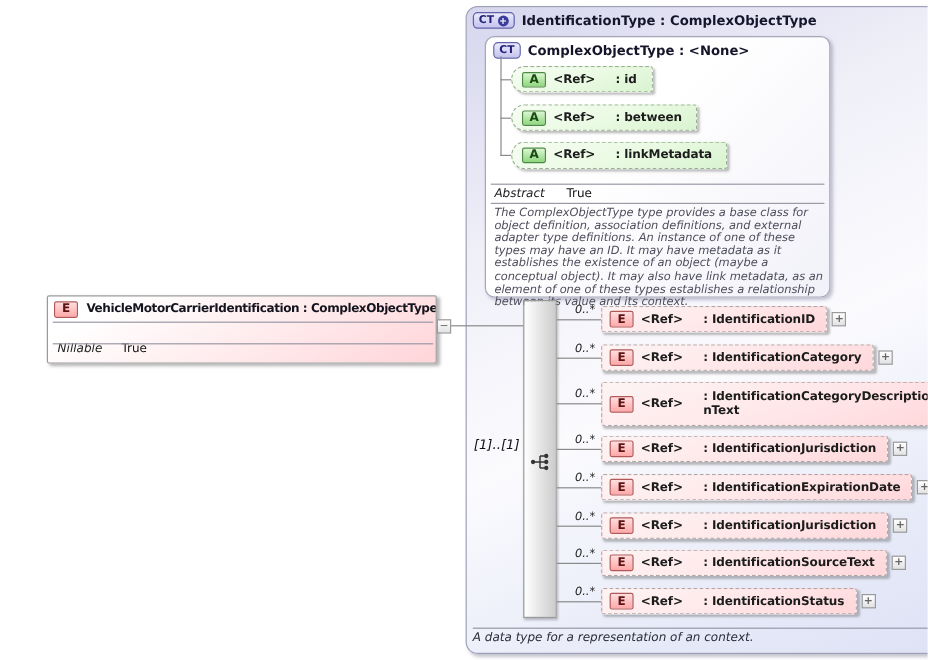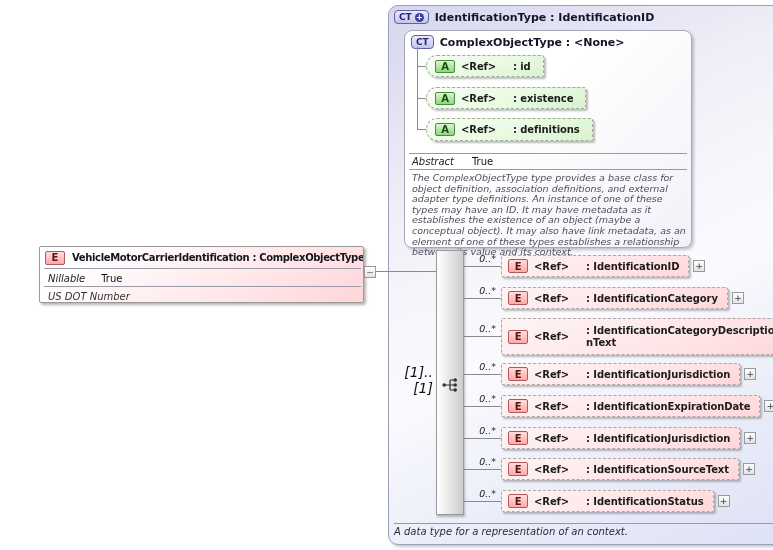--- a/index.html
+++ b/index.html
@@ -75,50 +75,50 @@
 
   
   #left-el{
     left:3px;top:246px;width:325px;height:57px;box-sizing:border-box;
     border:1px solid #9a9a9a;border-radius:2px;
     background:linear-gradient(150deg,#ffffff 15%,#ffe9eb 60%,#ffd5d9 100%);
     box-shadow:2px 2px 3px rgba(0,0,0,.3);overflow:hidden;
   }
   .lt-row{display:flex;align-items:center;gap:7px;padding:0 5px;height:21px;box-sizing:border-box;}
   .lt-title{font-weight:bold;font-size:10px;letter-spacing:-0.35px;white-space:nowrap;color:#14141e;}
-  .facet-row{display:flex;align-items:center;gap:16px;padding:0 8px;height:16px;font-size:10px;}
+  .facet-row{display:flex;align-items:center;gap:16px;padding:12px 8px;height:16px;font-size:10px;}
   .facet-label{font-style:italic;color:#222222;}
   .facet-value{font-weight:normal;color:#111111;}
   .anno-row{padding:0 8px;height:16px;display:flex;align-items:center;font-size:10px;font-style:italic;color:#333333;}
 
   
   #seq-bar{
     left:400px;top:250px;width:28px;height:265px;box-sizing:border-box;
     border:1px solid #9a9a9a;
     background:linear-gradient(90deg,#ffffff,#cccccc);
     box-shadow:1px 2px 2px rgba(0,0,0,.25);
   }
-  #seq-card{left:352px;top:364px;width:45px;text-align:right;font-style:italic;font-size:14px;color:#111111;}
+  #seq-card{left:352px;top:364px;width:45px;text-align:right;font-style:italic;font-size:11px;color:#111111;}
 
   
   .doc-text{font-style:italic;font-size:9.5px;line-height:10.6px;color:#4e4e5c;}
   #bottom-doc{left:358px;top:526px;width:405px;font-style:italic;font-size:10px;color:#2c2c38;}
 </style>
 </head>
 <body>
 
 <div id="canvas">
 
   <div id="type-box" class="abs">
     <div class="box-title abs" style="left:5px;top:4px;">
       <span class="ct-badge">
         <span>CT</span>
         <span class="plus-circle">+</span>
       </span>
-      <span>IdentificationType : IdentificationID</span>
+      <span>IdentificationType : ComplexObjectType</span>
     </div>
 
     <div class="sep" style="left:5px;top:517px;width:409px;background:#9898a8;"></div>
   </div>
   <div id="bottom-doc" class="abs">A data type for a representation of an context.</div>
 
   <div id="base-box" class="abs">
     <div class="box-title abs" style="left:6px;top:4px;">
       <span class="ct-badge">
         <span>CT</span>
@@ -141,26 +141,26 @@
   <div class="hline" style="left:381px;top:129px;width:9px;"></div>
 
   <div class="attr-box" style="left:390px;top:55px;">
     <span class="badge a-badge">A</span>
     <span class="ref">&lt;Ref&gt;</span>
     <span>: id</span>
   </div>
   <div class="attr-box" style="left:390px;top:87px;">
     <span class="badge a-badge">A</span>
     <span class="ref">&lt;Ref&gt;</span>
-    <span>: existence</span>
+    <span>: between</span>
   </div>
   <div class="attr-box" style="left:390px;top:118px;height:23px;">
     <span class="badge a-badge">A</span>
     <span class="ref">&lt;Ref&gt;</span>
-    <span>: definitions</span>
+    <span>: linkMetadata</span>
   </div>
 
   <div id="left-el" class="abs">
     <div class="lt-row">
       <span class="badge e-badge">E</span>
       <span class="lt-title">VehicleMotorCarrierIdentification : ComplexObjectType</span>
     </div>
     <div class="sep" style="left:4px;top:21px;width:317px;"></div>
     <div class="facet-row" style="margin-top:2px;">
       <span class="facet-label">Nillable</span>

